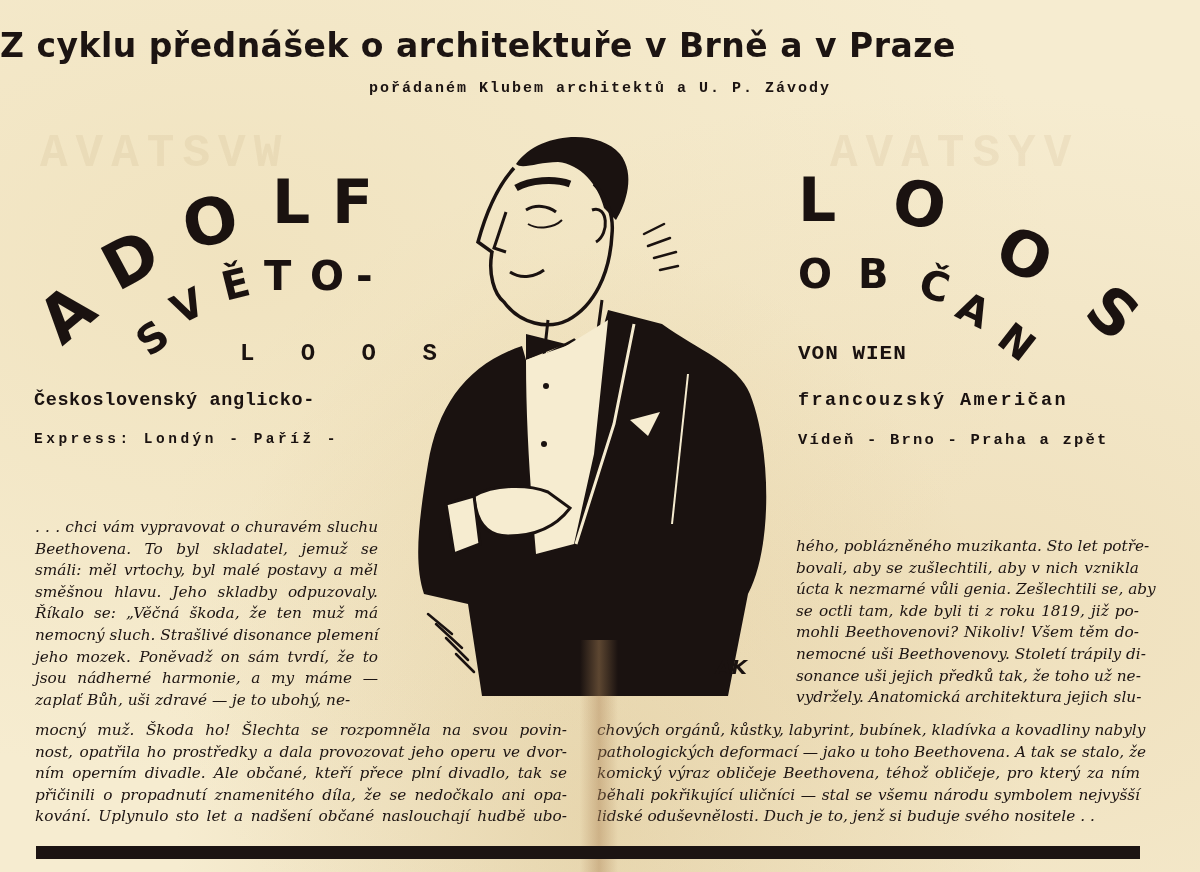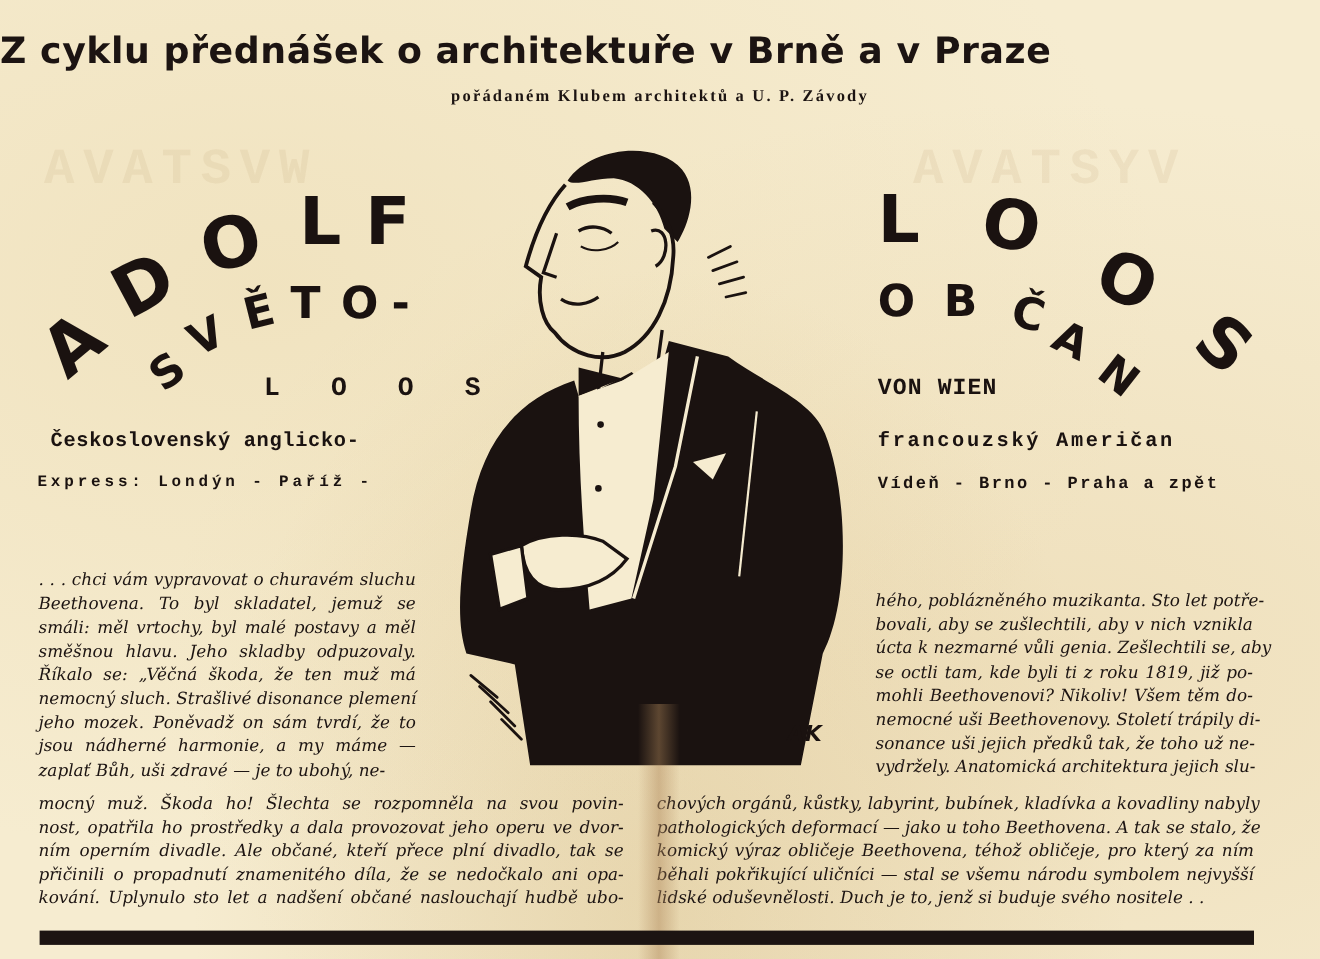--- a/index.html
+++ b/index.html
@@ -13,21 +13,21 @@
     color: #1a1210;
     font-family: "DejaVu Sans", sans-serif;
   }
   .ghost { position:absolute; color: rgba(180,150,100,0.12); font-weight:bold; font-size:46px; letter-spacing:8px; font-family:Liberation Mono, monospace; }
   .title {
     position:absolute; left:0; top:26px; width:1200px; text-align:left;
     font-family:"DejaVu Sans", sans-serif; font-weight:bold; font-size:33px; letter-spacing:0.5px; color:#1c1412;
   }
   .subtitle {
     position:absolute; left:0; top:80px; width:1200px; text-align:center;
-    font-family:Liberation Serif, serif; font-weight:bold; font-size:15px; letter-spacing:2px; color:#1c1412;
+    font-family:Liberation Mono, monospace; font-weight:bold; font-size:15px; letter-spacing:2px; color:#1c1412;
   }
   .big { position:absolute; font-family:"DejaVu Sans", sans-serif; font-weight:bold; color:#1a1210; line-height:1; }
   .spaced { position:absolute; font-family:Liberation Mono, monospace; font-weight:bold; color:#1a1210; white-space:nowrap; }
   .prose {
     position:absolute; font-family:"DejaVu Serif", serif; font-style:italic; font-size:15.3px; line-height:21.6px;
     color:#1c1412; text-align:justify; text-align-last:justify;
   }
   .prose .line { display:block; white-space:nowrap; text-align-last:justify; text-align:justify; }
   .rule { position:absolute; left:36px; top:846px; width:1104px; height:13px; background:#1c1412; }
   .stain { position:absolute; left:580px; top:640px; width:38px; height:232px;
@@ -53,21 +53,21 @@
 
 <div>
   <span class="big" style="left:138px;top:318px;font-size:40px;transform:rotate(-36deg);">S</span>
   <span class="big" style="left:172px;top:286px;font-size:40px;transform:rotate(-26deg);">V</span>
   <span class="big" style="left:222px;top:264px;font-size:40px;transform:rotate(-14deg);">Ě</span>
   <span class="big" style="left:264px;top:256px;font-size:40px;">T</span>
   <span class="big" style="left:310px;top:256px;font-size:40px;">O</span>
   <span class="big" style="left:356px;top:256px;font-size:40px;">-</span>
 </div>
 <div class="spaced" style="left:240px;top:340px;font-size:24px;letter-spacing:16px;">L O O S</div>
-<div class="spaced" style="left:34px;top:390px;font-size:18.5px;letter-spacing:0.6px;margin-left:12px;">Československý anglicko-</div>
+<div class="spaced" style="left:34px;top:390px;font-size:18.5px;letter-spacing:0.6px;">Československý anglicko-</div>
 <div class="spaced" style="left:34px;top:431px;font-size:14.5px;letter-spacing:3.5px;">Express: Londýn - Paříž -</div>
 
 <div>
   <span class="big" style="left:798px;top:170px;font-size:60px;">L</span>
   <span class="big" style="left:893px;top:174px;font-size:62px;transform:rotate(10deg);">O</span>
   <span class="big" style="left:998px;top:224px;font-size:62px;transform:rotate(24deg);">O</span>
   <span class="big" style="left:1090px;top:282px;font-size:62px;transform:rotate(40deg);">S</span>
 </div>
 
 <div>

